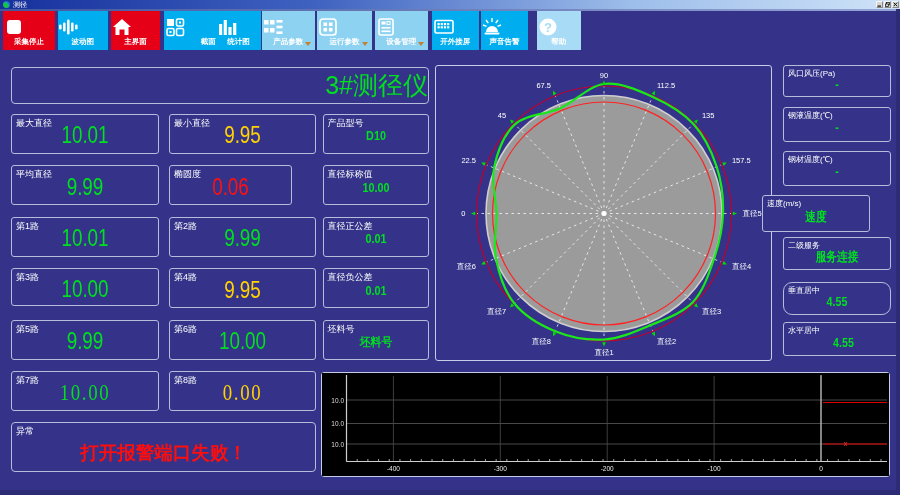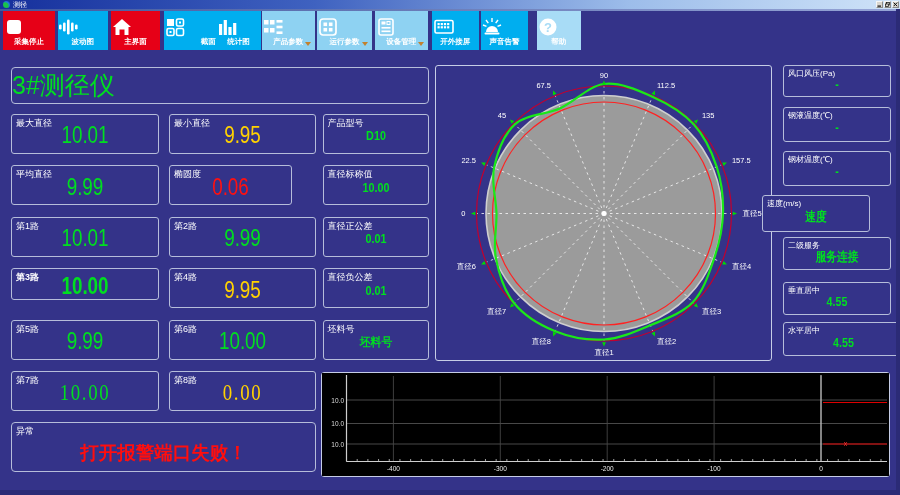--- a/index.html
+++ b/index.html
@@ -47,21 +47,21 @@
   .v-green{color:#00df20;}
   .v-yellow{color:#ffd200;}
   .v-red{color:#ff1111;}
   .v-serif{font-family:"Liberation Serif",serif;font-size:23px;letter-spacing:2px;}
   .small .cvalue{font-size:12px;font-weight:bold;padding-top:5px;transform:scaleX(0.9);}
   .side .cvalue{font-size:13px;font-weight:bold;padding-top:6px;transform:scaleX(0.82);}
   .side .clabel{font-size:8px;}
 
   #title-box{position:absolute;left:11px;top:66.5px;width:418px;height:37.5px;
              border:1px solid #b6bdda;border-radius:4px;box-sizing:border-box;
-             display:flex;align-items:center;justify-content:flex-start;}
+             display:flex;align-items:center;justify-content:flex-end;}
   #title-box span{font-size:25px;color:#00df20;}
 
   #alarm-box{position:absolute;left:11px;top:422px;width:305px;height:49.5px;
              border:1px solid #b6bdda;border-radius:4px;box-sizing:border-box;}
   #alarm-box .clabel{position:absolute;left:4px;top:2px;font-size:9px;color:#fff;}
   #alarm-box .aval{position:absolute;left:0;right:0;top:12px;bottom:0;display:flex;
                    align-items:center;justify-content:center;color:#ff0e0e;
                    font-size:18.5px;font-family:"Liberation Serif",serif;font-weight:bold;}
 
   #polar-panel{position:absolute;left:435px;top:65px;width:337px;height:296px;
@@ -258,21 +258,21 @@
           <span class="cvalue v-red">0.06</span>
         </div>
         <div class="card" style="left: 11px; top: 216.5px; width: 148px; height: 40px;">
           <span class="clabel">第1路</span>
           <span class="cvalue v-green">10.01</span>
         </div>
         <div class="card" style="left: 169px; top: 216.5px; width: 147px; height: 40px;">
           <span class="clabel">第2路</span>
           <span class="cvalue v-green">9.99</span>
         </div>
-        <div class="card" style="left: 11px; top: 268px; width: 148px; height: 32px; font-weight: bold;">
+        <div class="card" style="left: 11px; top: 268px; width: 148px; height: 38px;">
           <span class="clabel">第3路</span>
           <span class="cvalue v-green">10.00</span>
         </div>
         <div class="card" style="left: 169px; top: 268px; width: 147px; height: 40px; text-align: center;">
           <span class="clabel">第4路</span>
           <span class="cvalue v-yellow">9.95</span>
         </div>
         <div class="card" style="left: 11px; top: 319.5px; width: 148px; height: 40px;">
           <span class="clabel">第5路</span>
           <span class="cvalue v-green">9.99</span>
@@ -388,21 +388,21 @@
           <span class="cvalue v-green">-</span>
         </div>
         <div class="card side" style="left: 762px; top: 195px; width: 108px; height: 37px;">
           <span class="clabel">速度(m/s)</span>
           <span class="cvalue v-green">速度</span>
         </div>
         <div class="card side" style="left: 783px; top: 237px; width: 108px; height: 33px;">
           <span class="clabel">二级服务</span>
           <span class="cvalue v-green">服务连接</span>
         </div>
-        <div class="card side" style="left: 783px; top: 282px; width: 108px; height: 33px;">
+        <div class="card side" style="left: 783px; top: 282px; width: 108px; height: 33px; border-radius: 9px;">
           <span class="clabel">垂直居中</span>
           <span class="cvalue v-green">4.55</span>
         </div>
         <div class="card side" style="left: 783px; top: 322px; width: 121px; height: 34px;">
           <span class="clabel">水平居中</span>
           <span class="cvalue v-green">4.55</span>
         </div>
       </div>
 
     <div id="strip-panel">

